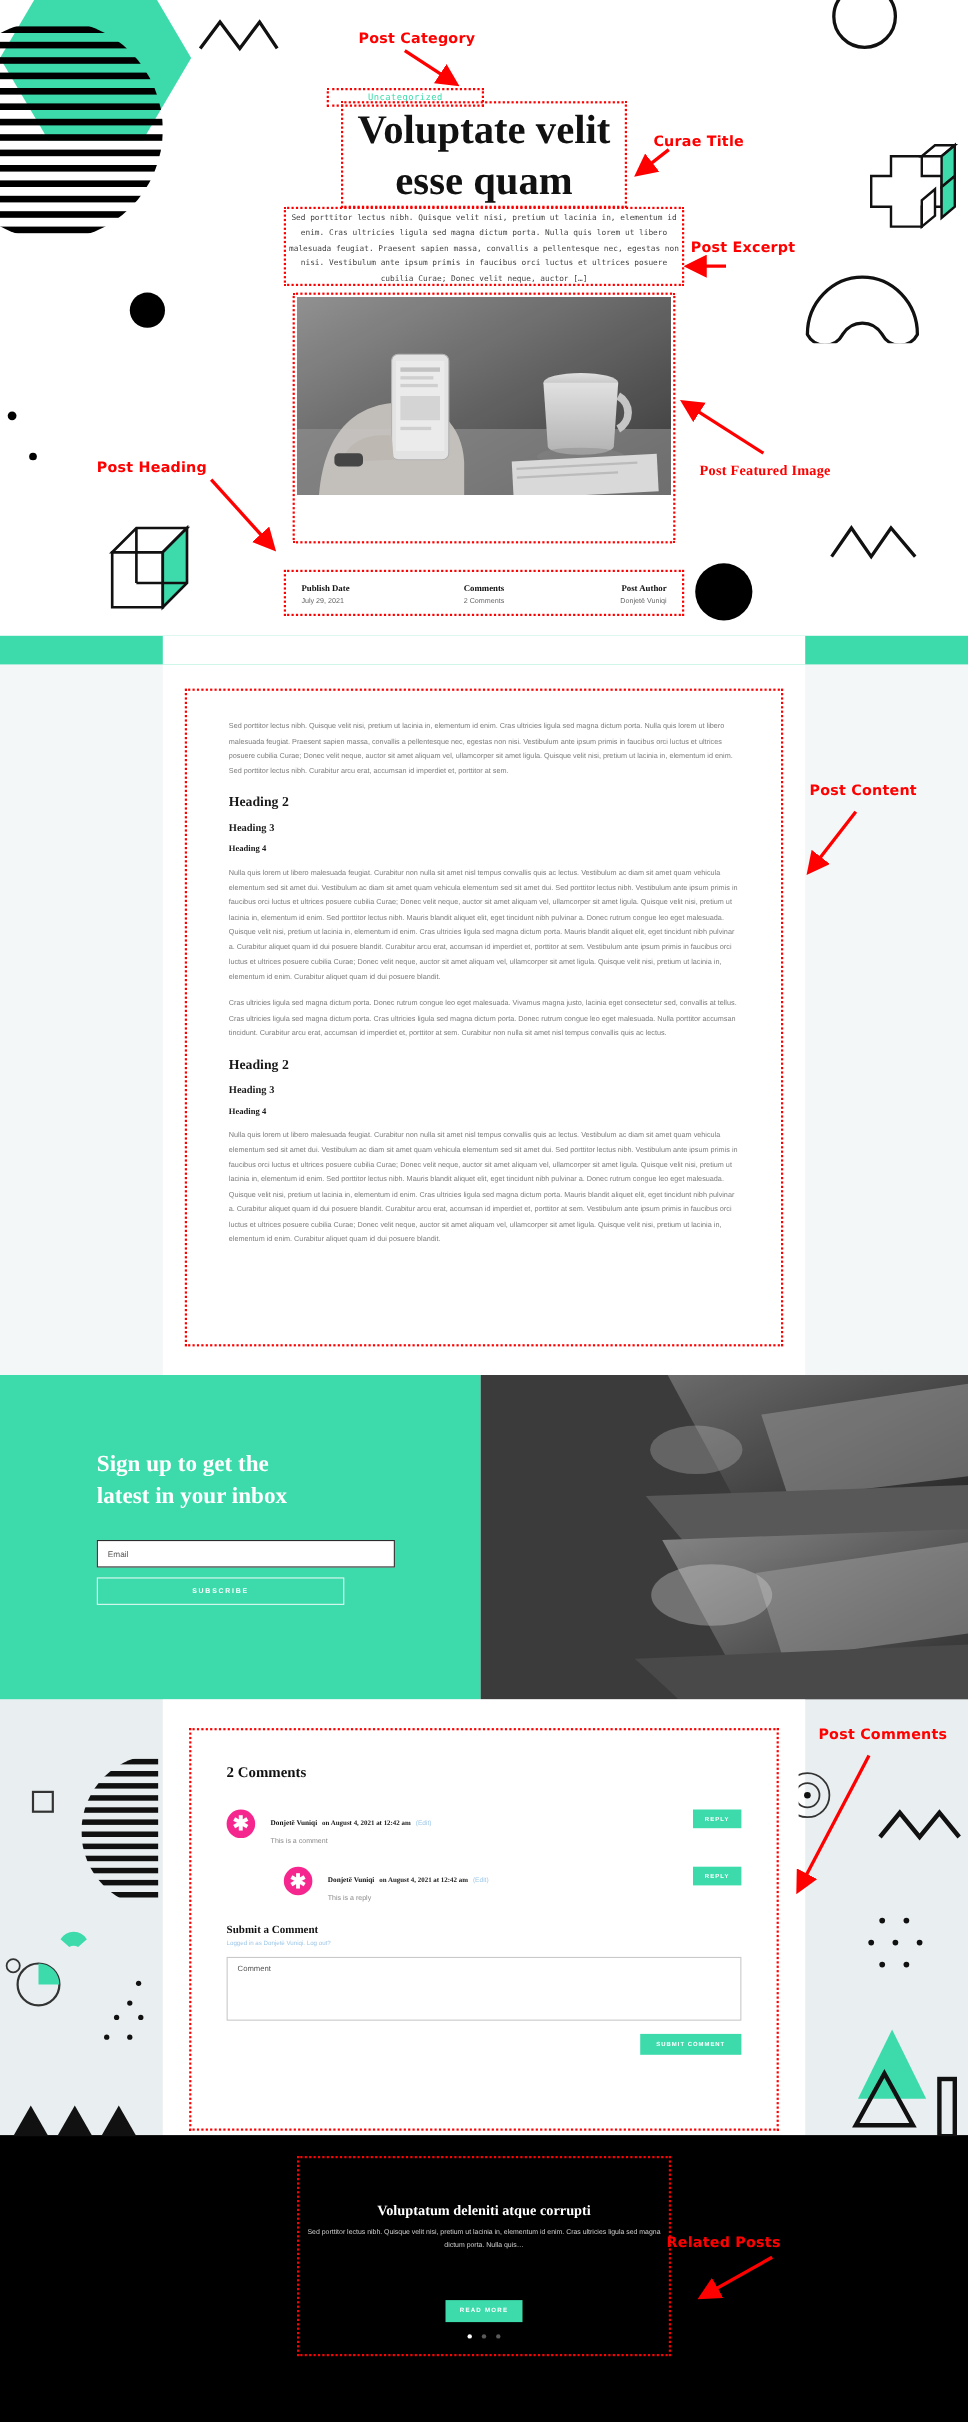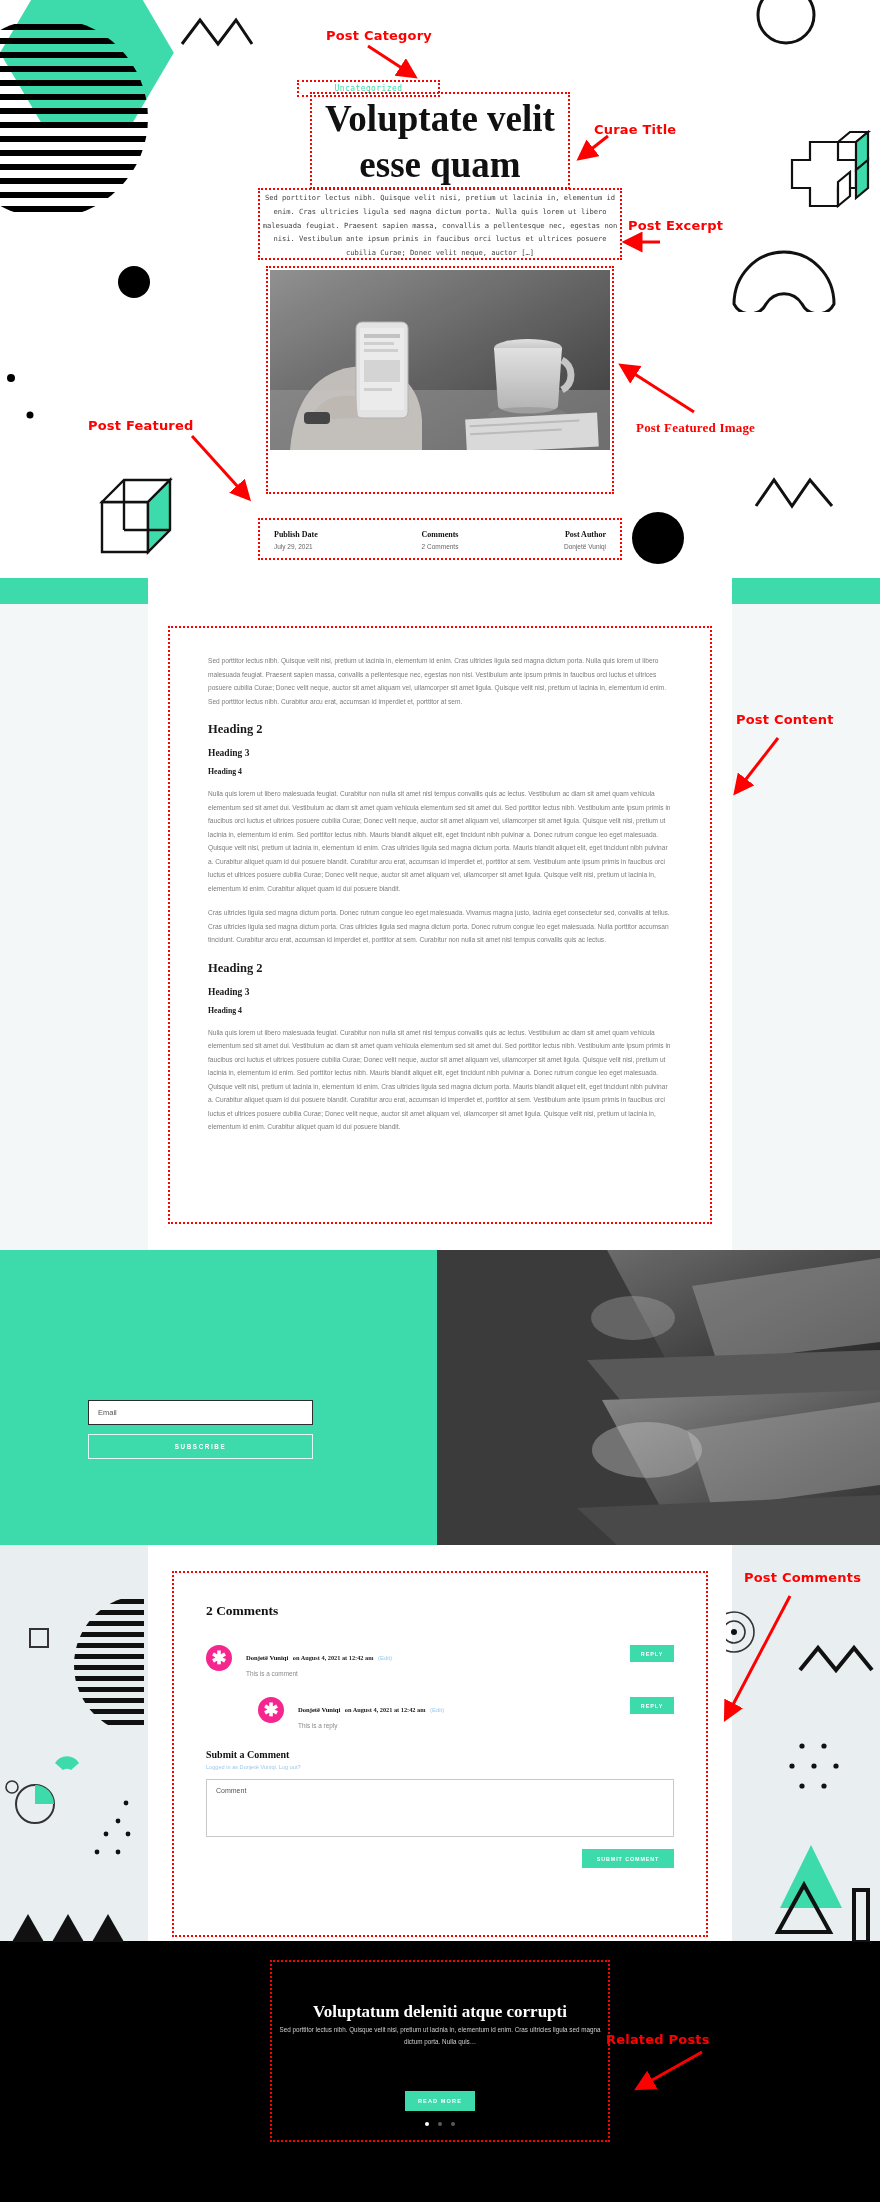--- a/index.html
+++ b/index.html
@@ -60,21 +60,21 @@
   
   .content-box{ position:absolute; left:172px; top:48px; width:536px; padding:28px 36px; }
   .content-box p{ font-size:6.6px; line-height:2.05; color:#7d7d7d; margin-bottom:11px; text-align:left; }
   .content-box h2{ font-family:"Liberation Serif", serif; font-size:12.5px; color:#1a1a1a; margin:14px 0 11px; }
   .content-box h3{ font-family:"Liberation Serif", serif; font-size:9.5px; color:#1a1a1a; margin:11px 0 9px; }
   .content-box h4{ font-family:"Liberation Serif", serif; font-size:7.8px; color:#1a1a1a; margin:9px 0 11px; }
 
   
   .news-title{ position:absolute; left:88px; top:66px; width:300px; color:#fff;
                font-family:"Liberation Serif", serif; font-weight:bold; font-size:21px; line-height:1.38;}
-  .news-input{ position:absolute; left:88px; top:150px; width:225px; height:25px;
+  .news-input{ position:absolute; left:88px; top:150px; width:271px; height:25px;
                background:#fff; border:1px solid #2d2d2d; display:flex; align-items:center;
                padding-left:9px; font-size:7.5px; color:#555; }
   .news-btn{ position:absolute; left:88px; top:184px; width:225px; height:25px;
              border:1px solid rgba(255,255,255,.85); color:#fff; font-size:6.3px;
              letter-spacing:1.6px; font-weight:bold; display:flex; align-items:center;
              justify-content:center; background:transparent; }
 
   
   .cmt-wrap{ position:absolute; left:172px; top:32px; width:536px; padding:26px 34px; }
   .cmt-head{ font-family:"Liberation Serif", serif; font-weight:bold; font-size:13.5px; color:#111; margin-bottom:26px; }
@@ -94,21 +94,21 @@
   .form-head{ font-family:"Liberation Serif", serif; font-weight:bold; font-size:10px; color:#111; margin:14px 0 4px;}
   .form-note{ font-size:5.6px; color:#9ec8e8; margin-bottom:9px; }
   .textarea{ width:100%; height:58px; border:1px solid #c9c9c9; padding:7px 9px;
              font-size:7px; color:#555; background:#fff; }
   .submit-btn{ float:right; margin-top:12px; width:92px; height:19px; background:#3ddbab;
                color:#fff; font-size:5.4px; font-weight:bold; letter-spacing:.9px;
                display:flex; align-items:center; justify-content:center; }
 
   
   .rel-title{ position:absolute; left:250px; top:2002px; width:380px; text-align:center;
-              font-family:"Liberation Serif", serif; font-weight:bold; font-size:17px; color:#fff; }
+              font-family:"Liberation Serif", serif; font-weight:bold; font-size:13px; color:#fff; }
   .rel-text{ position:absolute; left:276px; top:2024px; width:328px; text-align:center;
              font-size:6.3px; line-height:1.95; color:#cfcfcf; }
   .rel-btn{ position:absolute; left:405px; top:2091px; width:70px; height:20px;
             background:#3ddbab; color:#fff; font-size:5.6px; font-weight:bold;
             letter-spacing:1.1px; display:flex; align-items:center; justify-content:center;}
   .dots{ position:absolute; left:405px; top:2122px; width:70px; display:flex;
          justify-content:center; gap:9px; }
   .dot{ width:4px; height:4px; border-radius:50%; background:#5a5a5a; }
   .dot.on{ background:#fff; }
 
@@ -369,20 +369,24 @@
       <p>Nulla quis lorem ut libero malesuada feugiat. Curabitur non nulla sit amet nisl tempus convallis quis ac lectus. Vestibulum ac diam sit amet quam vehicula elementum sed sit amet dui. Vestibulum ac diam sit amet quam vehicula elementum sed sit amet dui. Sed porttitor lectus nibh. Vestibulum ante ipsum primis in faucibus orci luctus et ultrices posuere cubilia Curae; Donec velit neque, auctor sit amet aliquam vel, ullamcorper sit amet ligula. Quisque velit nisi, pretium ut lacinia in, elementum id enim. Sed porttitor lectus nibh. Mauris blandit aliquet elit, eget tincidunt nibh pulvinar a. Donec rutrum congue leo eget malesuada. Quisque velit nisi, pretium ut lacinia in, elementum id enim. Cras ultricies ligula sed magna dictum porta. Mauris blandit aliquet elit, eget tincidunt nibh pulvinar a. Curabitur aliquet quam id dui posuere blandit. Curabitur arcu erat, accumsan id imperdiet et, porttitor at sem. Vestibulum ante ipsum primis in faucibus orci luctus et ultrices posuere cubilia Curae; Donec velit neque, auctor sit amet aliquam vel, ullamcorper sit amet ligula. Quisque velit nisi, pretium ut lacinia in, elementum id enim. Curabitur aliquet quam id dui posuere blandit.</p>
       <p>Cras ultricies ligula sed magna dictum porta. Donec rutrum congue leo eget malesuada. Vivamus magna justo, lacinia eget consectetur sed, convallis at tellus. Cras ultricies ligula sed magna dictum porta. Cras ultricies ligula sed magna dictum porta. Donec rutrum congue leo eget malesuada. Nulla porttitor accumsan tincidunt. Curabitur arcu erat, accumsan id imperdiet et, porttitor at sem. Curabitur non nulla sit amet nisl tempus convallis quis ac lectus.</p>
       <h2>Heading 2</h2>
       <h3>Heading 3</h3>
       <h4>Heading 4</h4>
       <p>Nulla quis lorem ut libero malesuada feugiat. Curabitur non nulla sit amet nisl tempus convallis quis ac lectus. Vestibulum ac diam sit amet quam vehicula elementum sed sit amet dui. Vestibulum ac diam sit amet quam vehicula elementum sed sit amet dui. Sed porttitor lectus nibh. Vestibulum ante ipsum primis in faucibus orci luctus et ultrices posuere cubilia Curae; Donec velit neque, auctor sit amet aliquam vel, ullamcorper sit amet ligula. Quisque velit nisi, pretium ut lacinia in, elementum id enim. Sed porttitor lectus nibh. Mauris blandit aliquet elit, eget tincidunt nibh pulvinar a. Donec rutrum congue leo eget malesuada. Quisque velit nisi, pretium ut lacinia in, elementum id enim. Cras ultricies ligula sed magna dictum porta. Mauris blandit aliquet elit, eget tincidunt nibh pulvinar a. Curabitur aliquet quam id dui posuere blandit. Curabitur arcu erat, accumsan id imperdiet et, porttitor at sem. Vestibulum ante ipsum primis in faucibus orci luctus et ultrices posuere cubilia Curae; Donec velit neque, auctor sit amet aliquam vel, ullamcorper sit amet ligula. Quisque velit nisi, pretium ut lacinia in, elementum id enim. Curabitur aliquet quam id dui posuere blandit.</p>
     </div>
   </div>
 
   <div style="position:absolute;left:0;top:1250px;width:437px;height:295px;">
+    <div class="news-title">
+      <div>Sign up to get the</div>
+      <div>latest in your inbox</div>
+    </div>
     <div class="news-input">
       <span>Email</span>
     </div>
     <div class="news-btn">SUBSCRIBE</div>
   </div>
 
   <div style="position:absolute;left:0;top:1545px;width:880px;height:396px;">
     <div class="cmt-wrap">
       <div class="cmt-head">2 Comments</div>
 
@@ -435,21 +439,21 @@
   <div class="anno-box" style="left:258px;top:188px;width:364px;height:72px;"></div>
   <div class="anno-box" style="left:266px;top:266px;width:348px;height:228px;"></div>
   <div class="anno-box" style="left:258px;top:518px;width:364px;height:42px;"></div>
   <div class="anno-box" style="left:168px;top:626px;width:544px;height:598px;"></div>
   <div class="anno-box" style="left:172px;top:1571px;width:536px;height:366px;"></div>
   <div class="anno-box" style="left:270px;top:1960px;width:340px;height:182px;"></div>
 
   <div class="anno-label" style="left:326px;top:28px;">Post Category</div>
   <div class="anno-label" style="left:594px;top:122px;">Curae Title</div>
   <div class="anno-label" style="left:628px;top:218px;">Post Excerpt</div>
-  <div class="anno-label" style="left:88px;top:418px;">Post Featured</div>
+  <div class="anno-label" style="left:88px;top:418px;">Post Heading</div>
   <div class="anno-label" style="left:636px;top:420px;font-family:Liberation Serif, serif;">Post Featured Image</div>
   <div class="anno-label" style="left:736px;top:712px;">Post Content</div>
   <div class="anno-label" style="left:744px;top:1570px;">Post Comments</div>
   <div class="anno-label" style="left:606px;top:2032px;">Related Posts</div>
 
   <svg class="arrow" style="left:0;top:0" width="880" height="2202">
     <defs>
       <marker id="ah" markerWidth="7" markerHeight="7" refX="5.5" refY="3.5" orient="auto">
         <polygon points="0,0 7,3.5 0,7" fill="#ff0000"></polygon>
       </marker>

